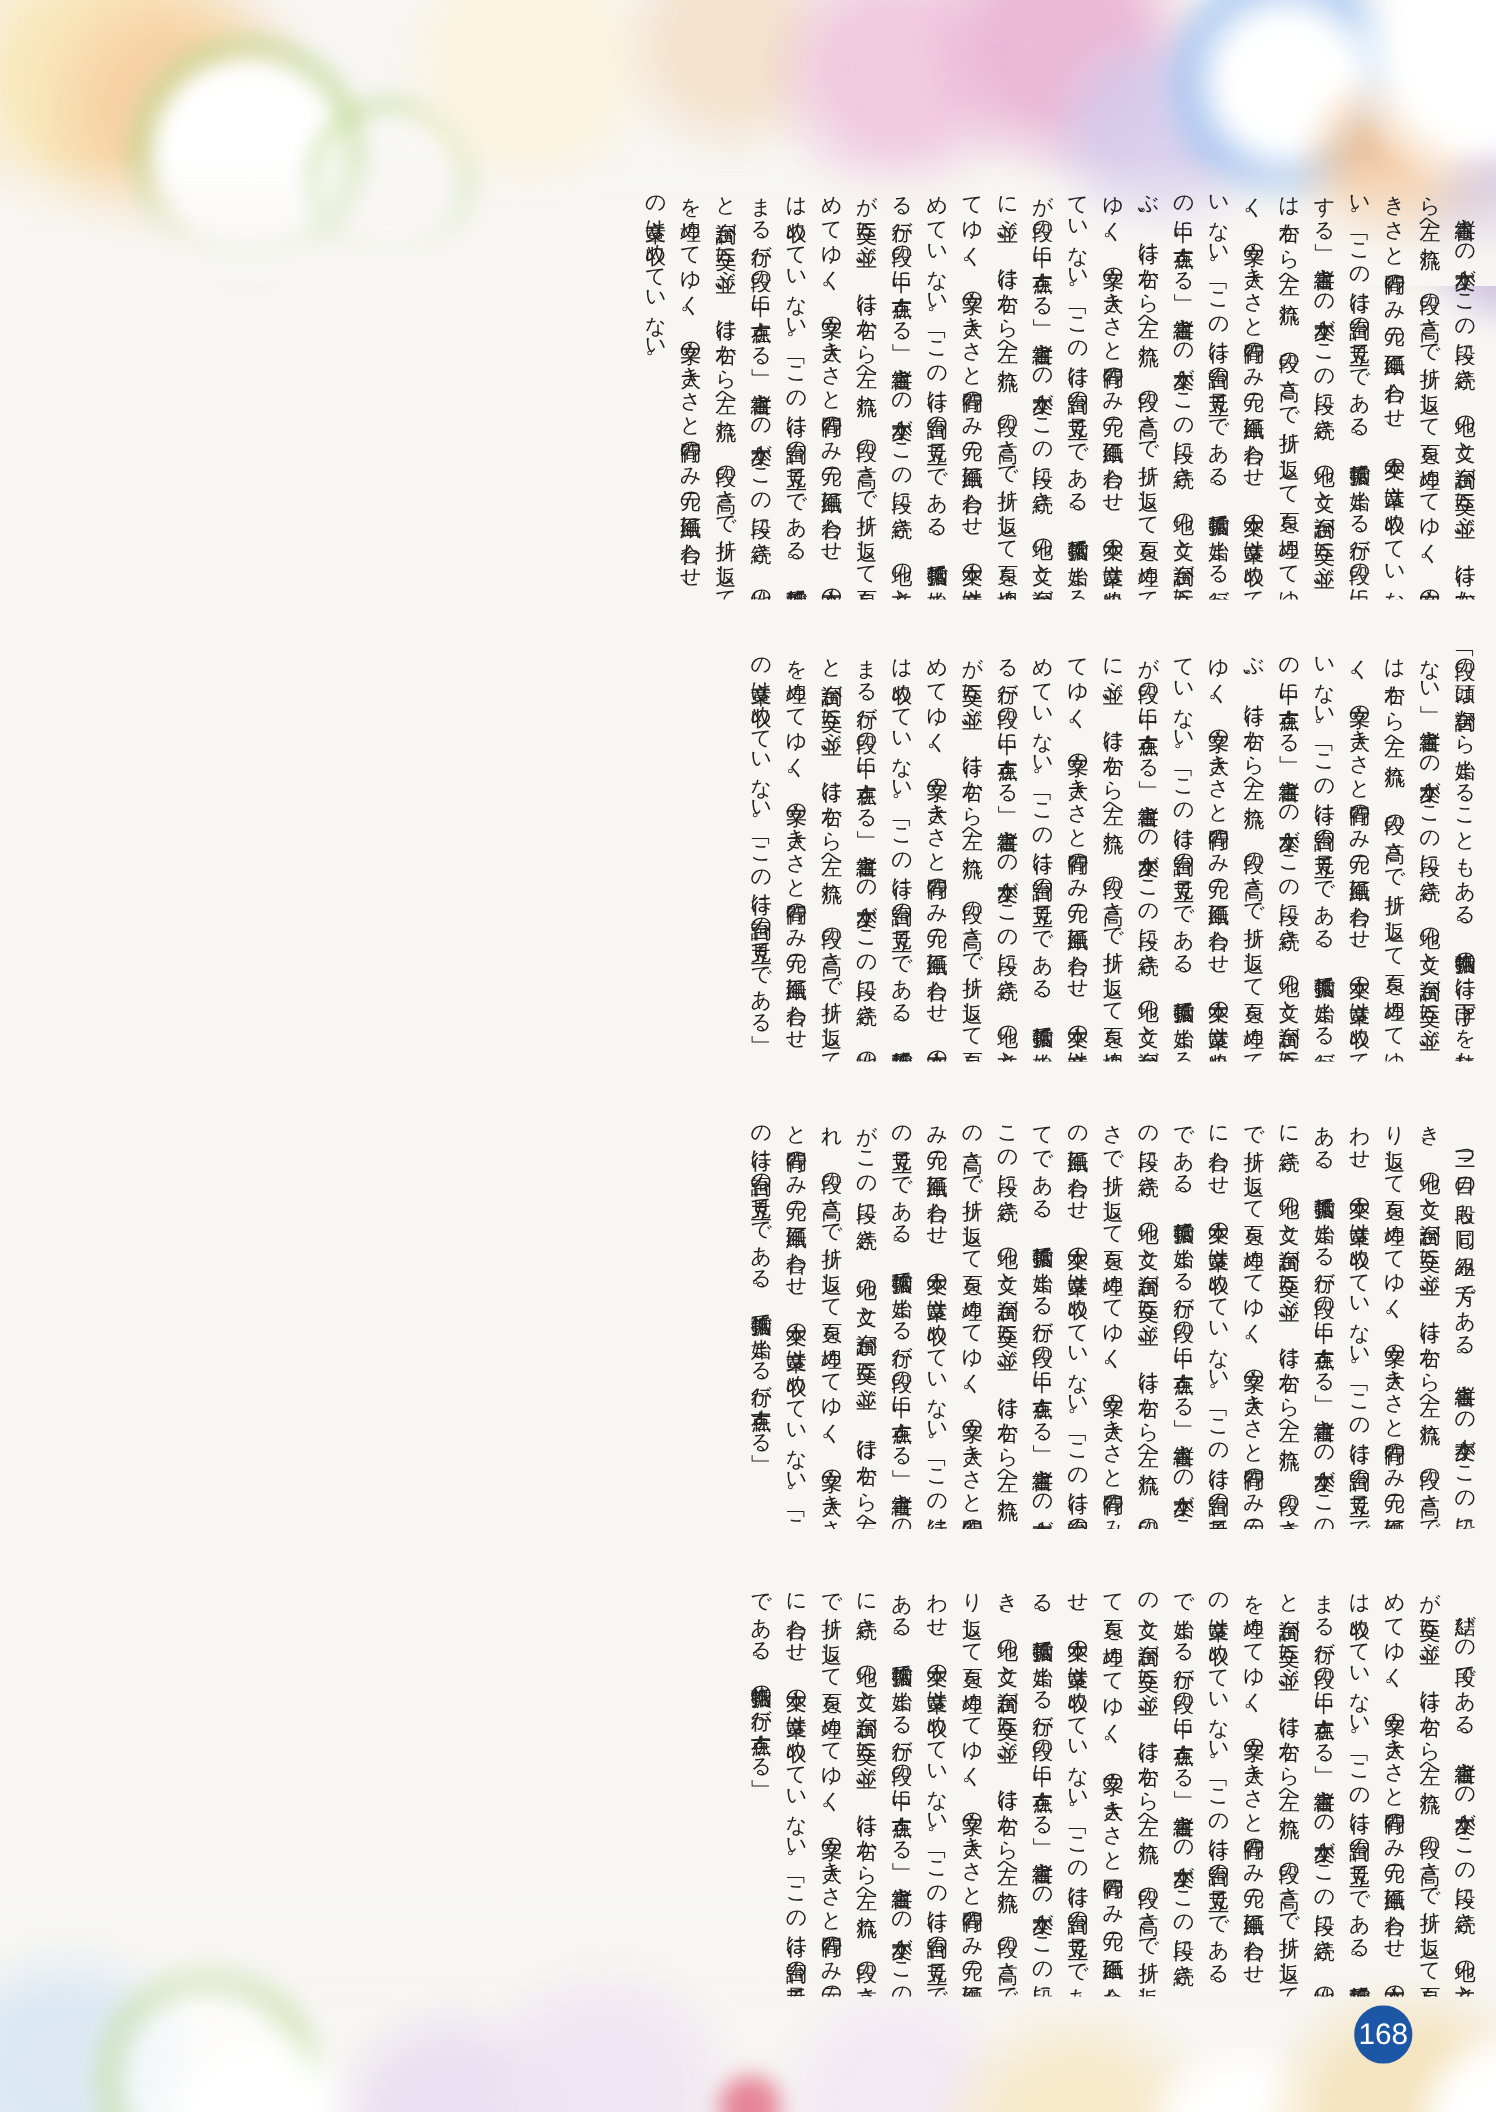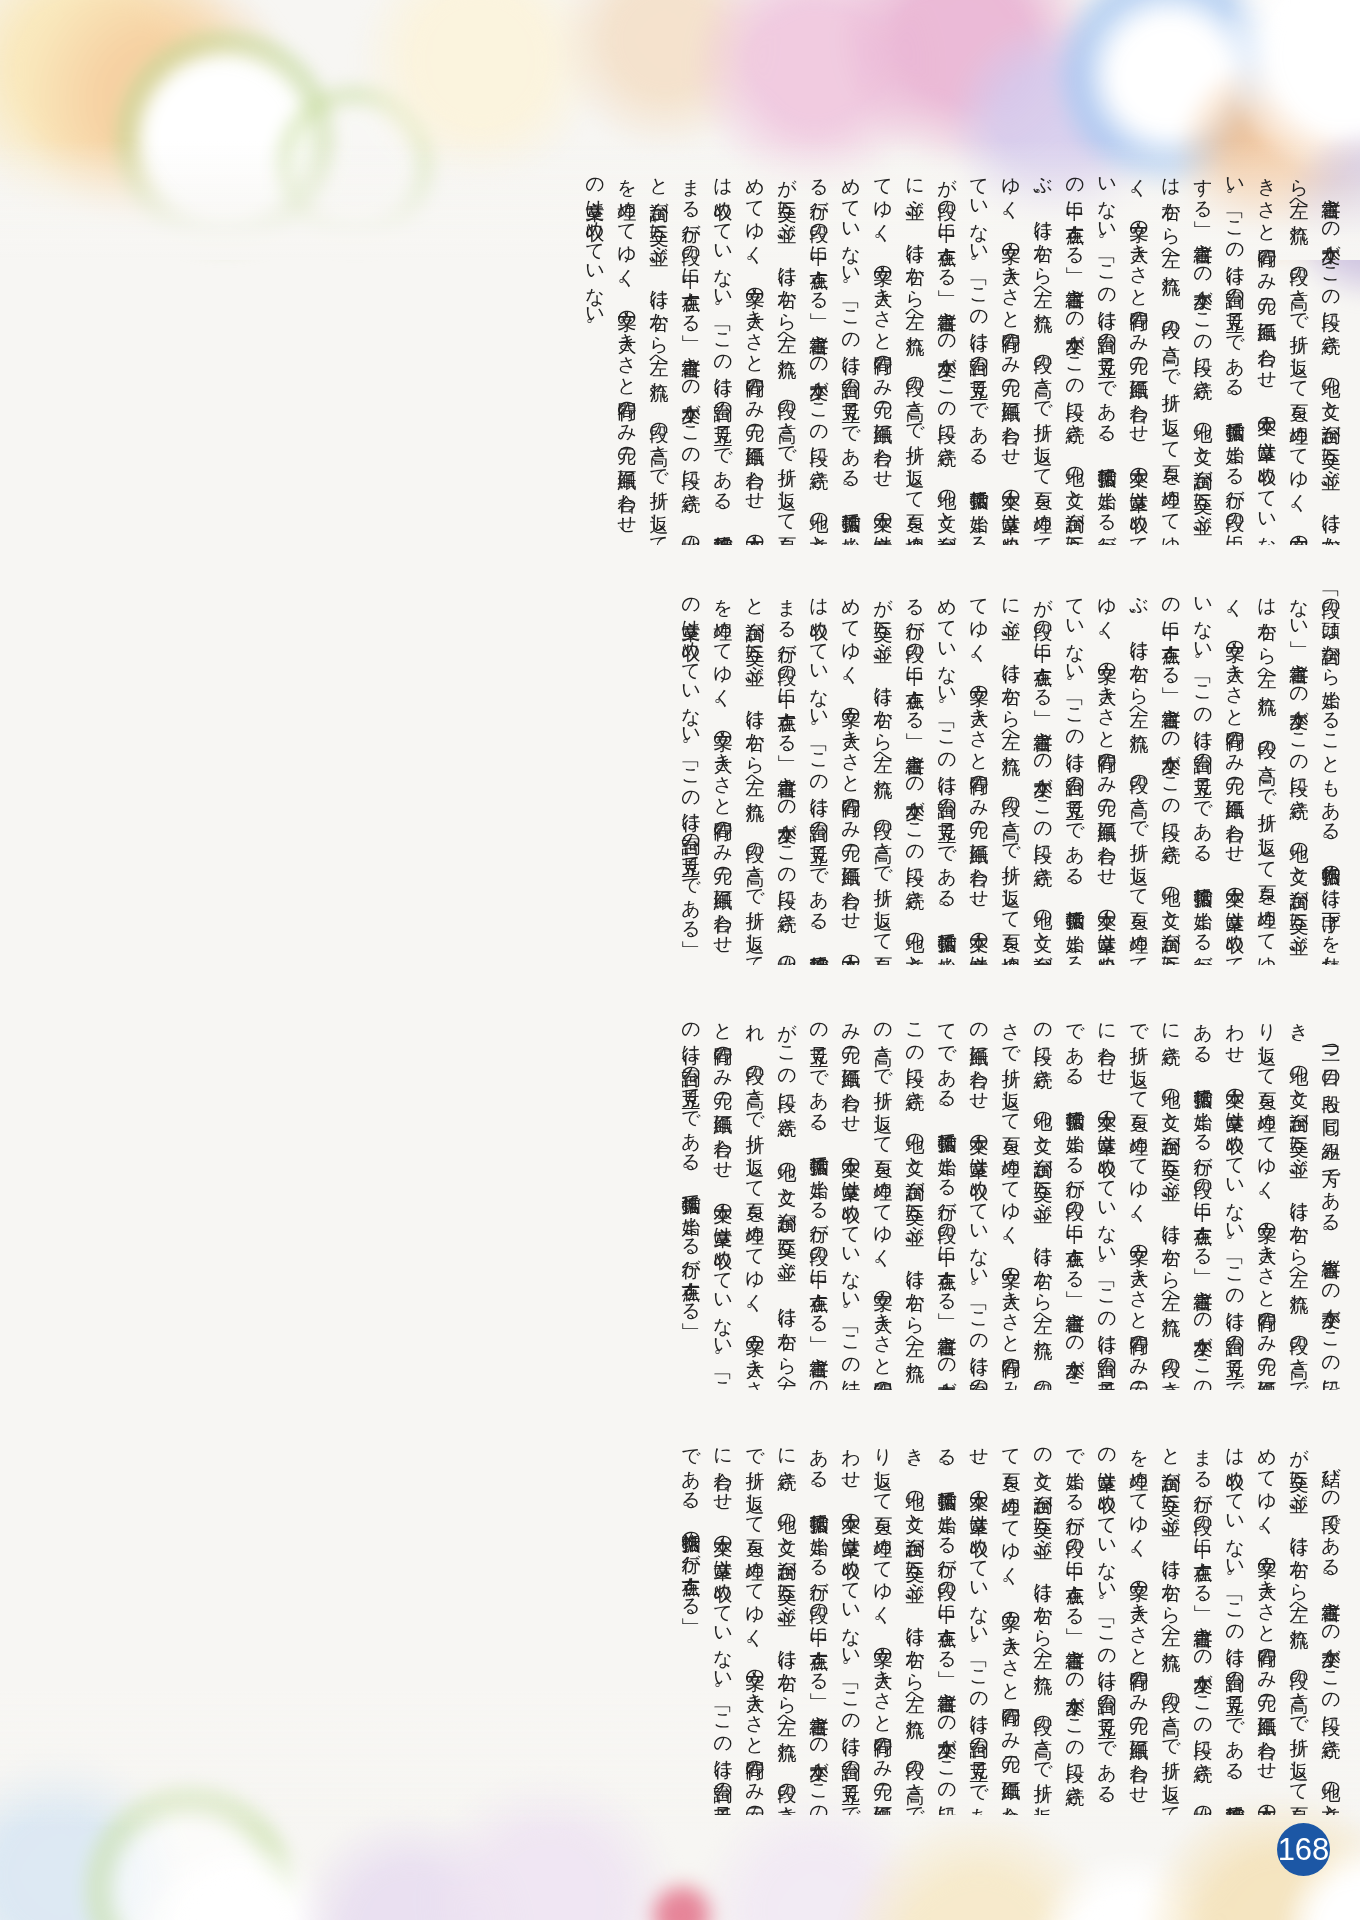--- a/index.html
+++ b/index.html
@@ -59,24 +59,23 @@
   .band-1{top:165px;}
   .band-2{top:585px;}
   .band-3{top:1010px;}
   .band-4{top:1435px;}
   
   .page-num{
     position:absolute;left:1231px;top:1823px;
     width:53px;height:53px;border-radius:50%;
     background:#1c57a5;color:#ffffff;
     font-family:"Liberation Sans","DejaVu Sans",sans-serif;
-    font-size:31px;font-weight:400;
+    font-size:27px;font-weight:400;
     display:flex;align-items:center;justify-content:center;
     z-index:3;
-    margin-left:46px;
   }
 </style>
 </head>
 <body>
 
 <div class="page">
 
   <div class="bokeh-layer">
     <i class="blob b1"></i>
     <i class="blob b2"></i>

